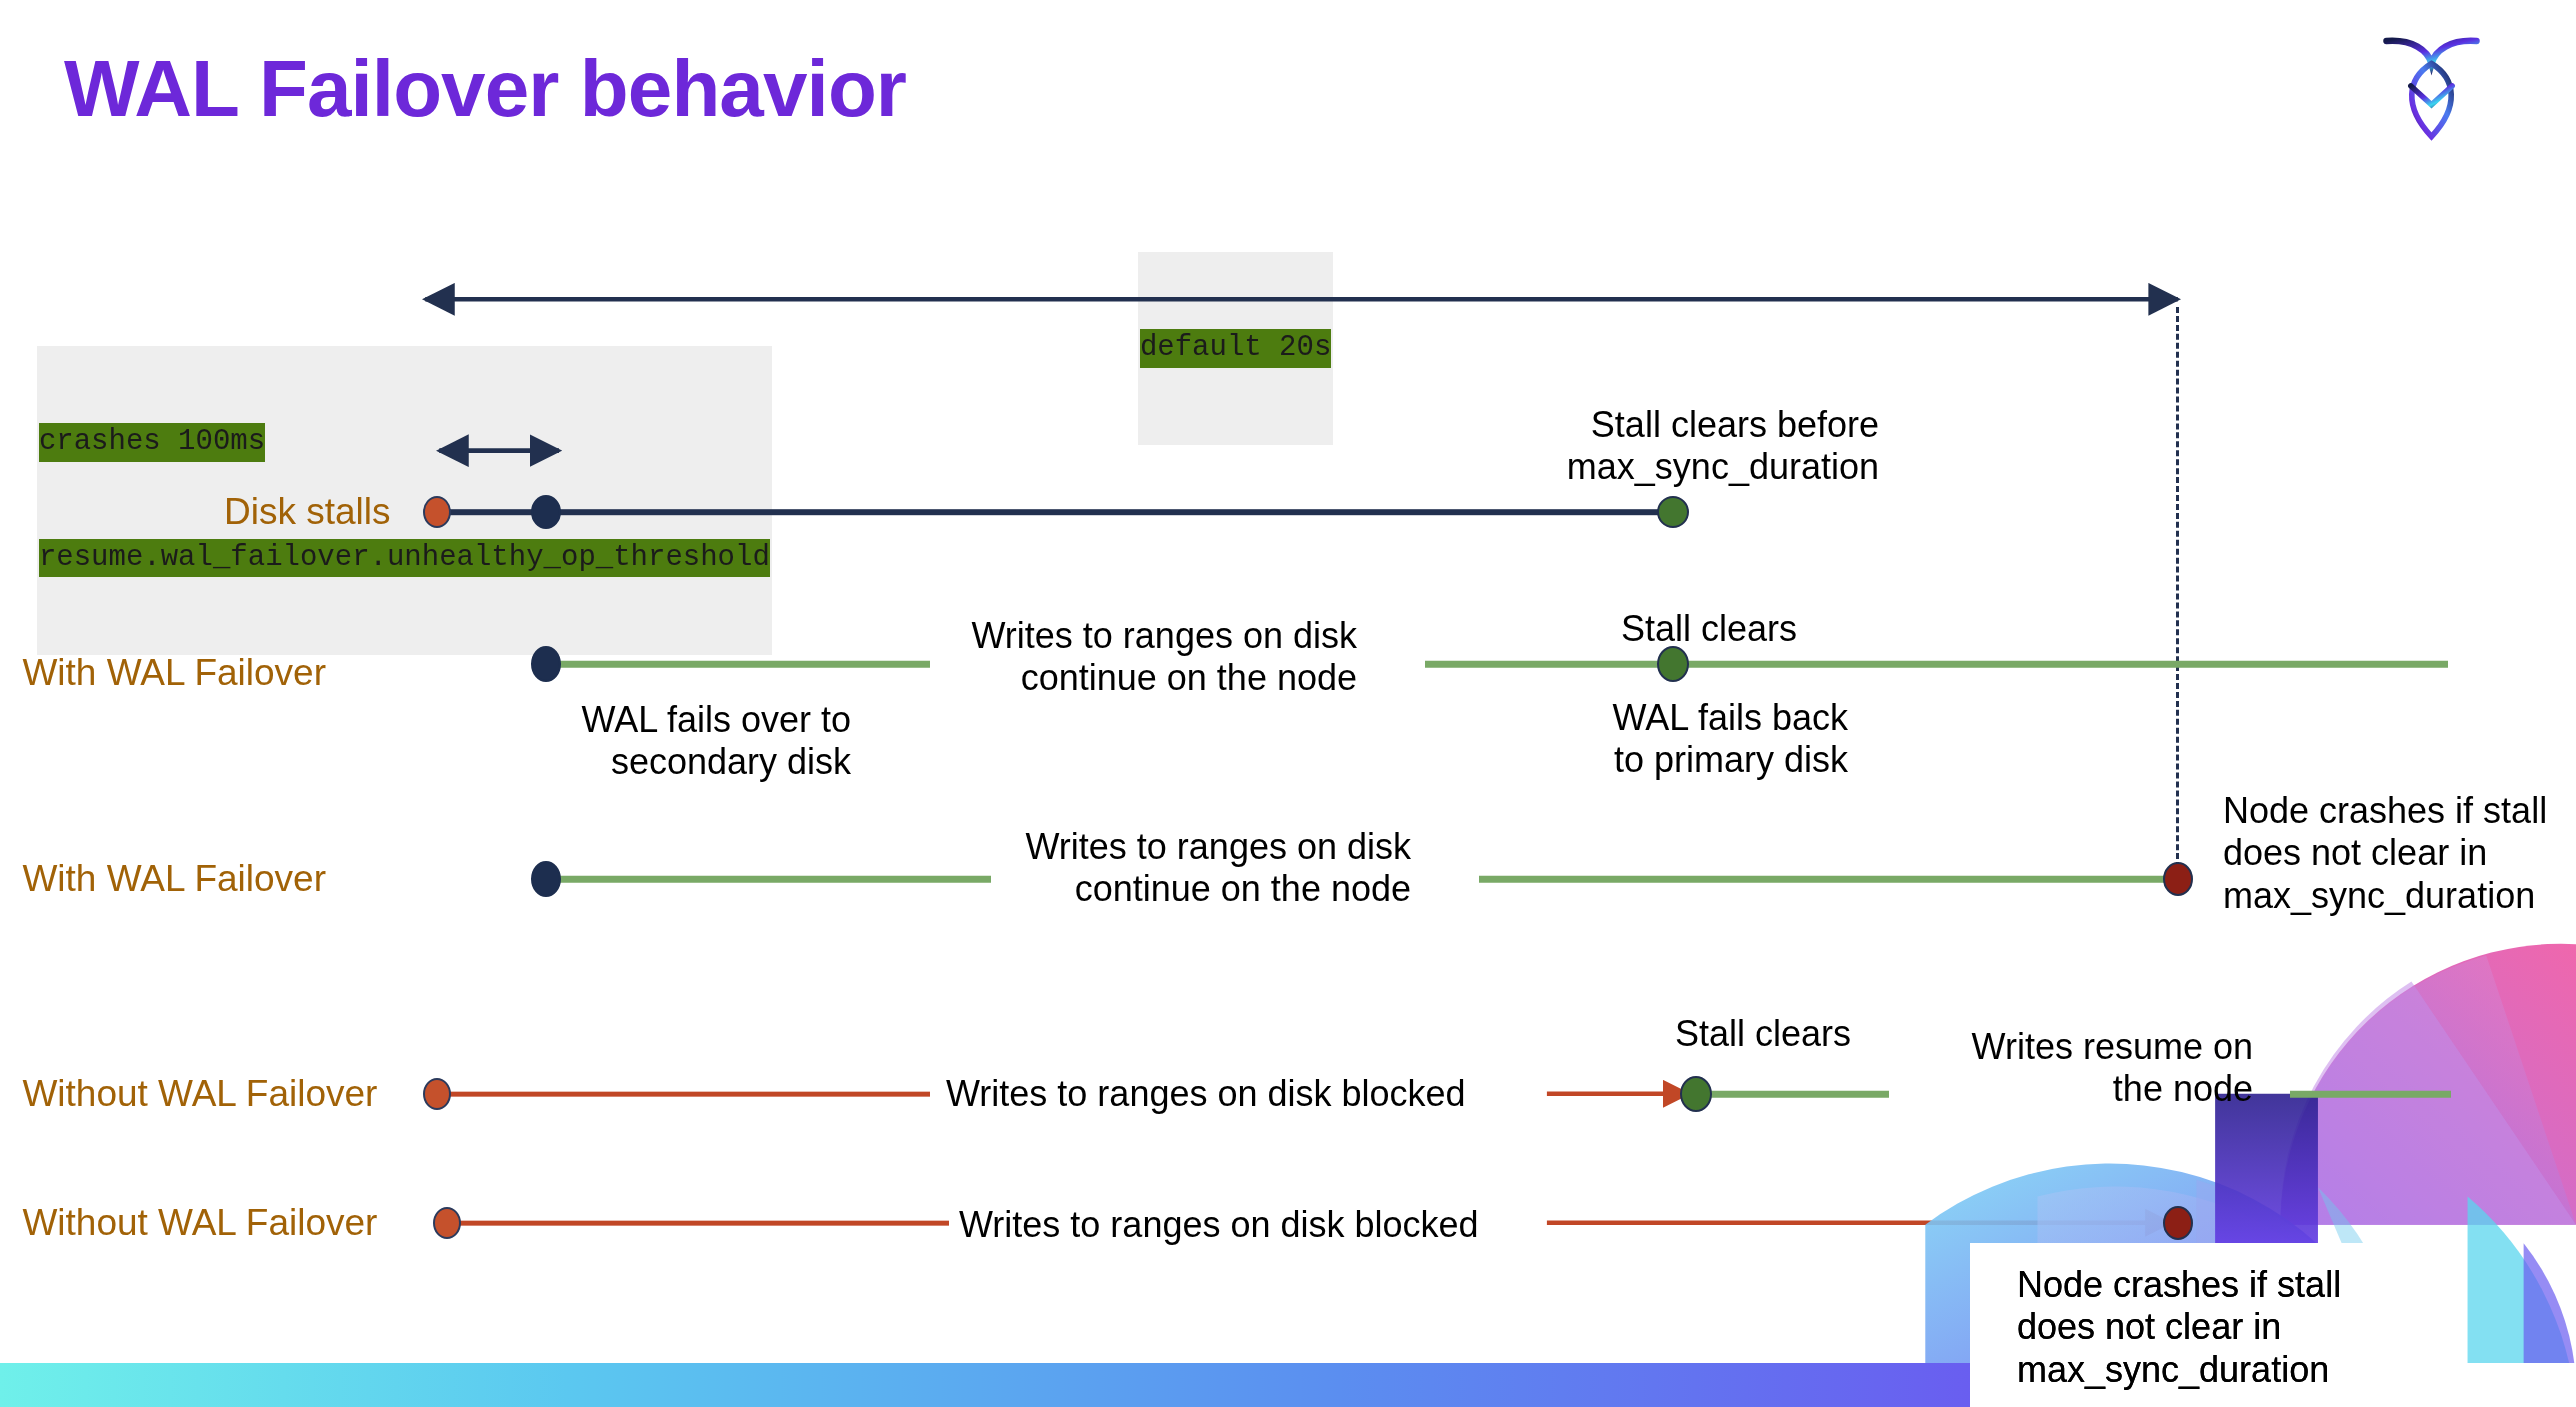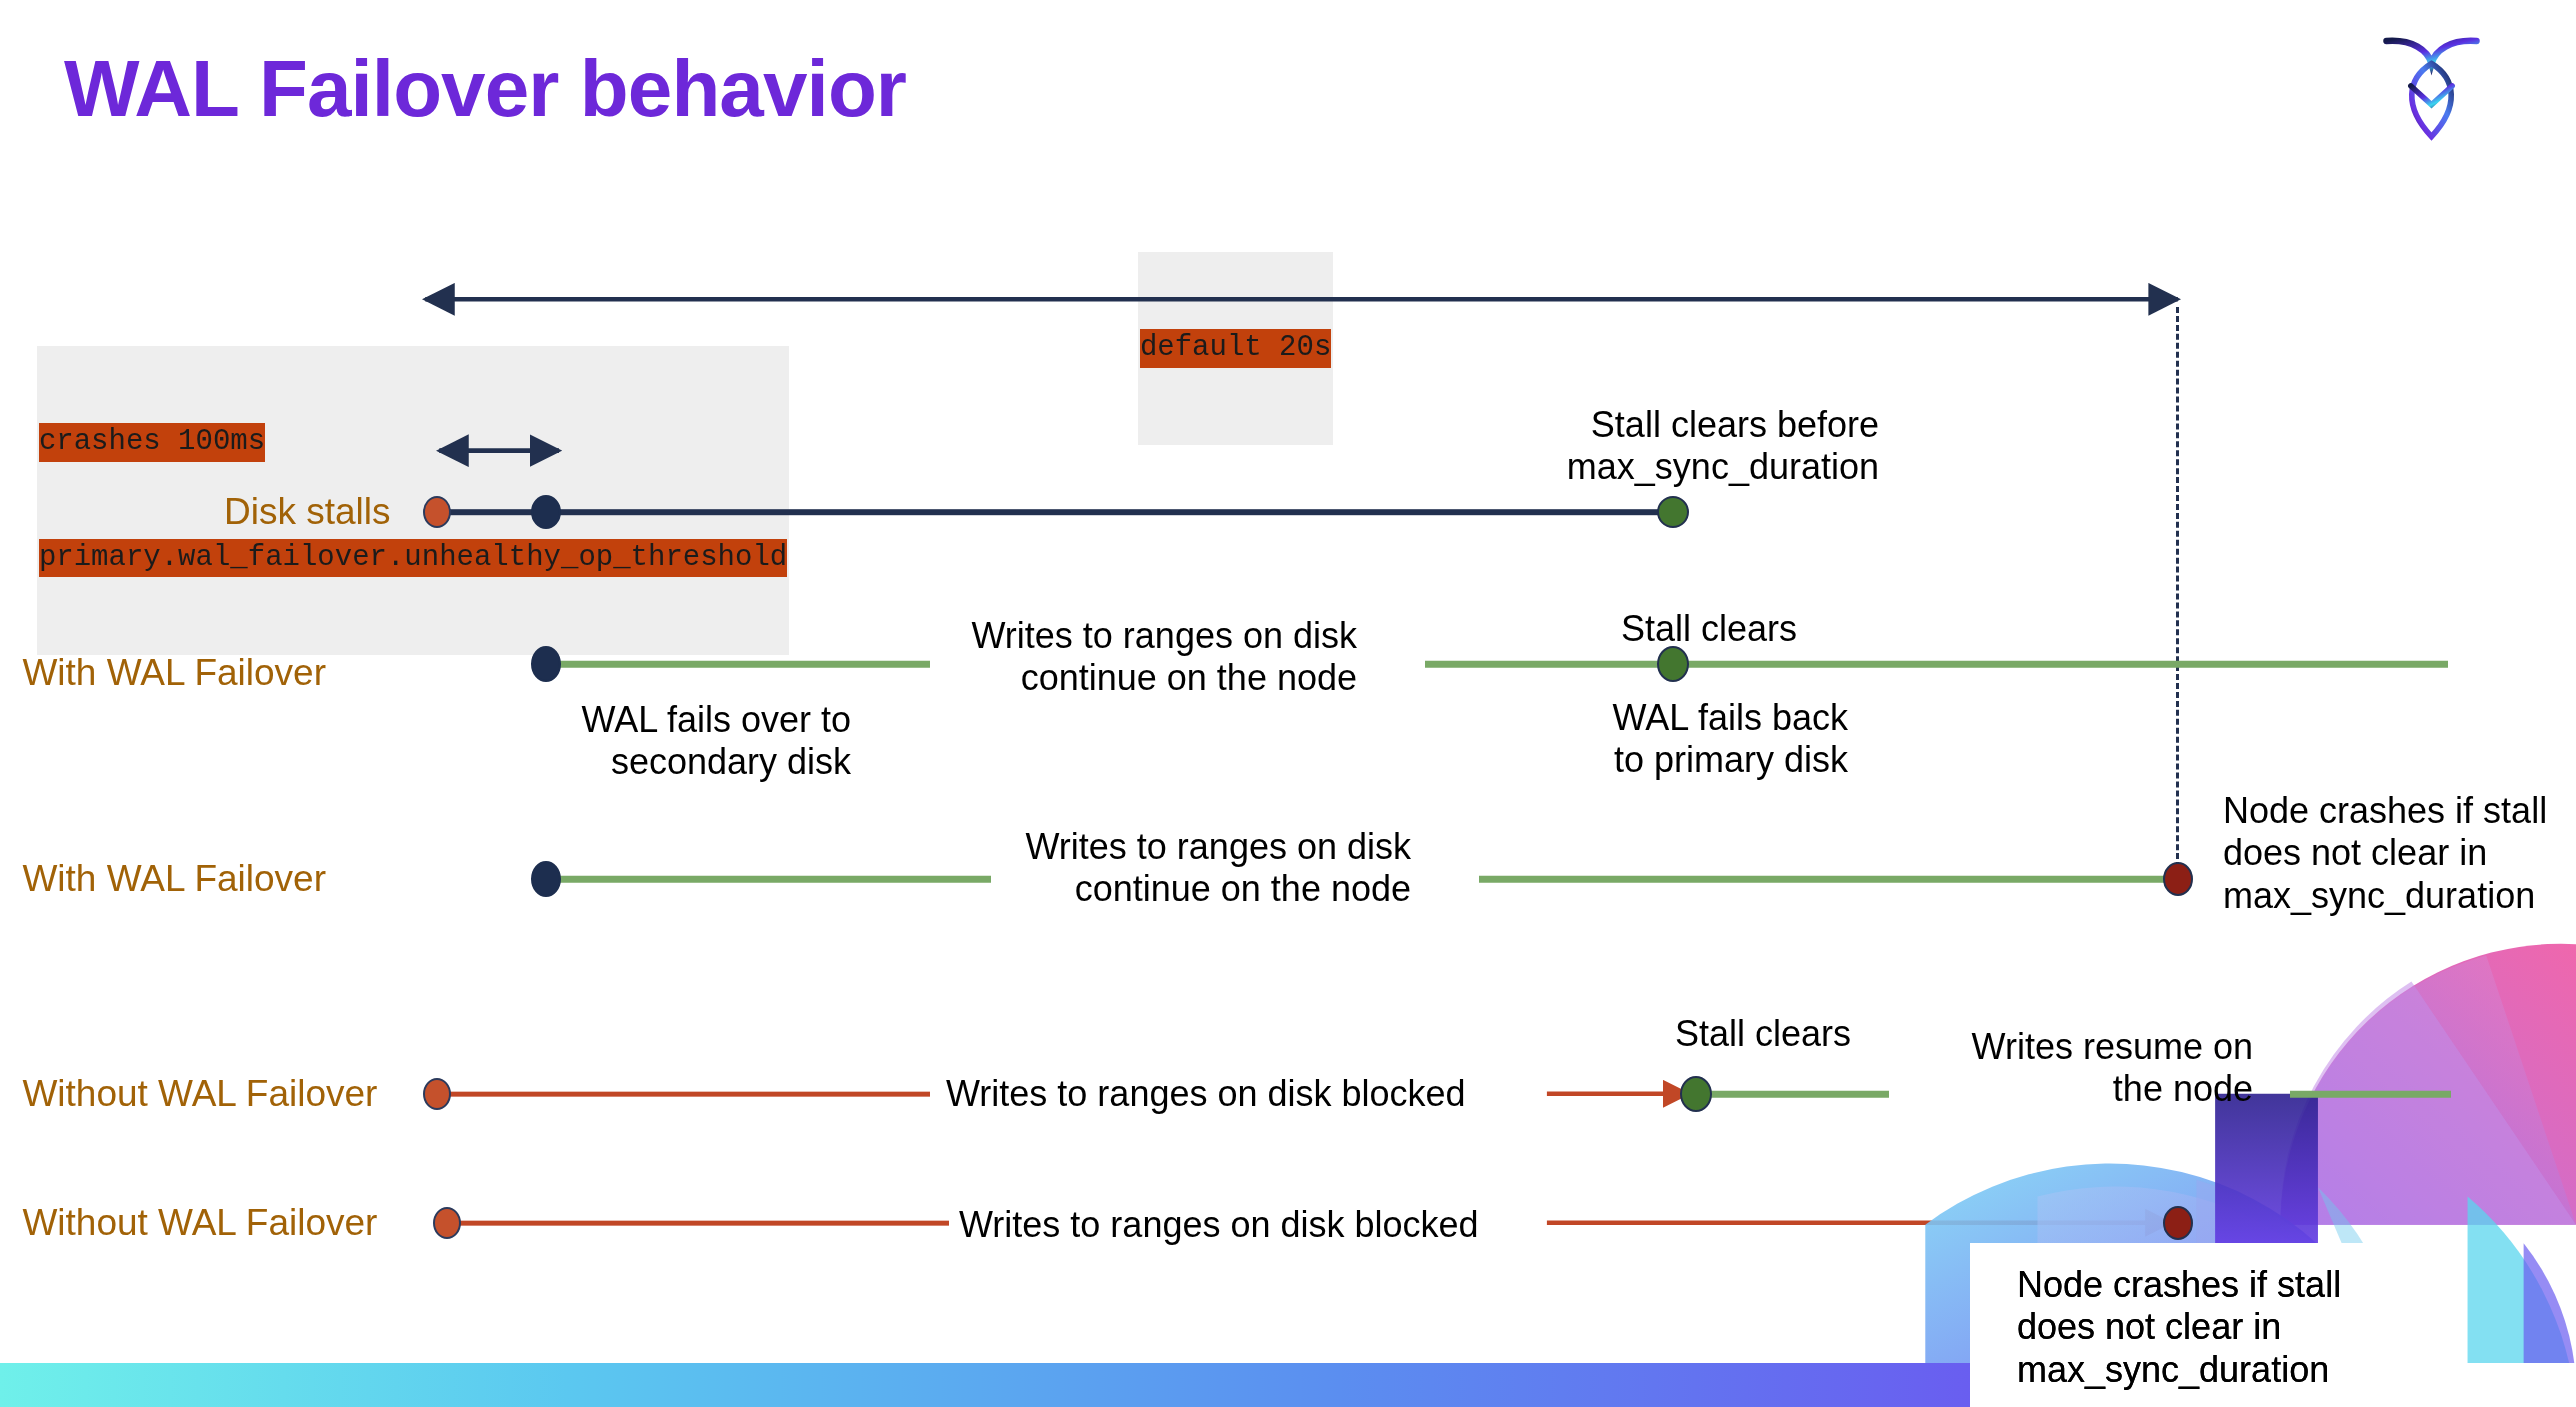--- a/index.html
+++ b/index.html
@@ -26,21 +26,21 @@
   
   .chip{
     position:absolute;
     font-family:"Liberation Mono","DejaVu Sans Mono",monospace;
     font-size:29px;color:#1b1b1b;
     background:#eeeeee;
     line-height:1.33;
     white-space:pre;
     padding:0 1.9px;
   }
-  .chip span{display:block;background:#c2410c;width:max-content;}
+  .chip span{display:block;background:#4d7c0f;width:max-content;}
 
   
   .rowlabel{
     position:absolute;
     font-size:37px;color:#a16207;
     white-space:nowrap;
     transform:translateY(-50%);
   }
 
   
@@ -122,21 +122,21 @@
       <path d="M56 84 L56 118" fill="none" stroke="url(#lg1)" stroke-width="6" stroke-linecap="round"></path>
     </svg>
   </div>
 
   <div class="chip" style="left:1138px;top:252px;">
     <span>default 20s</span>
   </div>
 
   <div class="chip" style="left:37px;top:346px;">
     <span>crashes 100ms</span>
-    <span>primary.wal_failover.unhealthy_op_threshold</span>
+    <span>resume.wal_failover.unhealthy_op_threshold</span>
   </div>
 
   <svg class="ov" viewBox="0 0 2756 1506" width="2576" height="1408">
     <defs>
       <marker id="navyL" viewBox="0 0 10 10" refX="9" refY="5" markerWidth="7" markerHeight="7" orient="auto-start-reverse">
         <path d="M 0 0 L 10 5 L 0 10 z" fill="#22304f"></path>
       </marker>
       <marker id="navyR" viewBox="0 0 10 10" refX="1" refY="5" markerWidth="7" markerHeight="7" orient="auto">
         <path d="M 10 0 L 0 5 L 10 10 z" fill="#22304f"></path>
       </marker>

